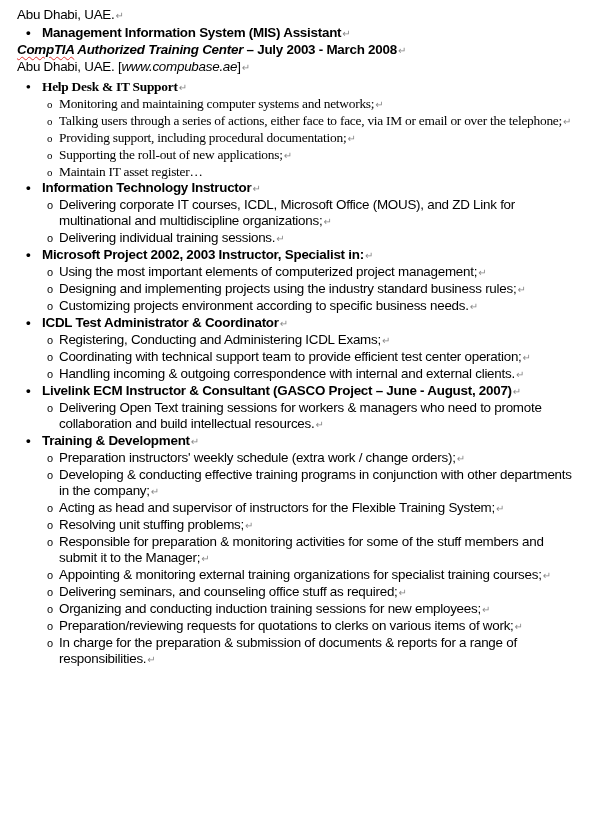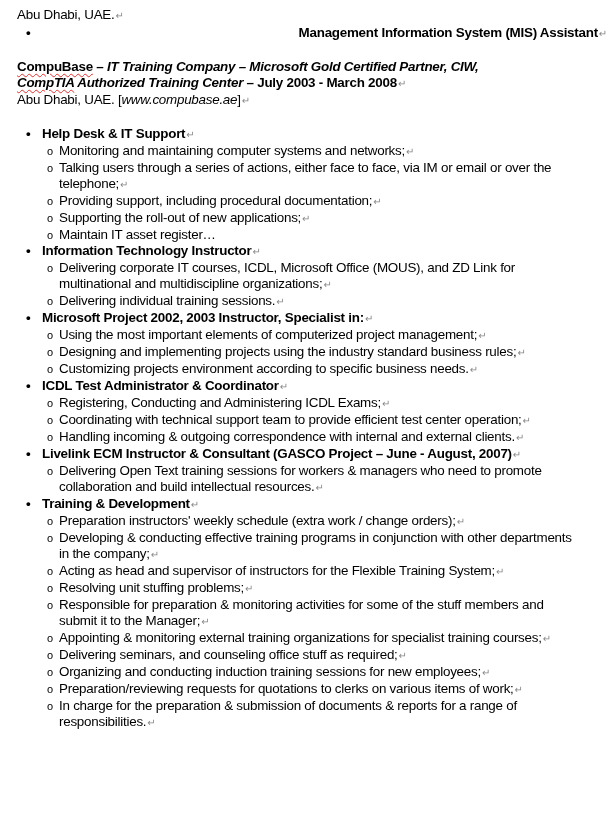--- a/index.html
+++ b/index.html
@@ -18,34 +18,31 @@
     .group { }
     .gap1 { margin-top: 1px; }
   </style>
 </head>
 <body>
 
 <div class="page">
 
   <div class="line" style="margin-top:7px;"><span>Abu Dhabi, UAE.</span><span class="pm">↵</span></div>
 
-  <div class="l1 bold" style="margin-top:1px;text-align:right;"><span>Management Information System (MIS) Assistant</span><span class="pm">↵</span></div>
+  <div class="l1 bold" style="margin-top:1px;"><span>Management Information System (MIS) Assistant</span><span class="pm">↵</span></div>
 
-  <div class="line bold" style="margin-top:17px;">
-    <span class="squiggle">CompuBase</span><span> – </span><span class="ital">IT Training Company</span><span class="ital"> – </span><span class="ital">Microsoft Gold Certified Partner, CIW,</span>
-  </div>
   <div class="line bold">
     <span class="ital squiggle">CompTIA</span><span class="ital"> Authorized Training Center</span><span> – July 2003 - March 2008</span><span class="pm">↵</span>
   </div>
   <div class="line">
     <span>Abu Dhabi, UAE. [</span><span class="ital">www.compubase.ae</span><span>]</span><span class="pm">↵</span>
   </div>
 
   <div id="sections">
-      <div class="gap1" style="margin-top: 17px;">
+      <div class="gap1" style="margin-top: 3px; font-family: Liberation Serif, serif;">
         <div class="l1 bold"><span>Help Desk &amp; IT Support</span><span class="pm">↵</span></div>
         <div class="l2"><span>Monitoring and maintaining computer systems and networks;</span><span class="pm">↵</span></div>
         <div class="l2"><span>Talking users through a series of actions, either face to face, via IM or email or over the telephone;</span><span class="pm">↵</span></div>
         <div class="l2"><span>Providing support, including procedural documentation;</span><span class="pm">↵</span></div>
         <div class="l2"><span>Supporting the roll-out of new applications;</span><span class="pm">↵</span></div>
         <div class="l2"><span>Maintain IT asset register…</span></div>
       </div>
       <div class="group">
         <div class="l1 bold"><span>Information Technology Instructor</span><span class="pm">↵</span></div>
         <div class="l2"><span>Delivering corporate IT courses, ICDL, Microsoft Office (MOUS), and ZD Link for multinational and multidiscipline organizations;</span><span class="pm">↵</span></div>

